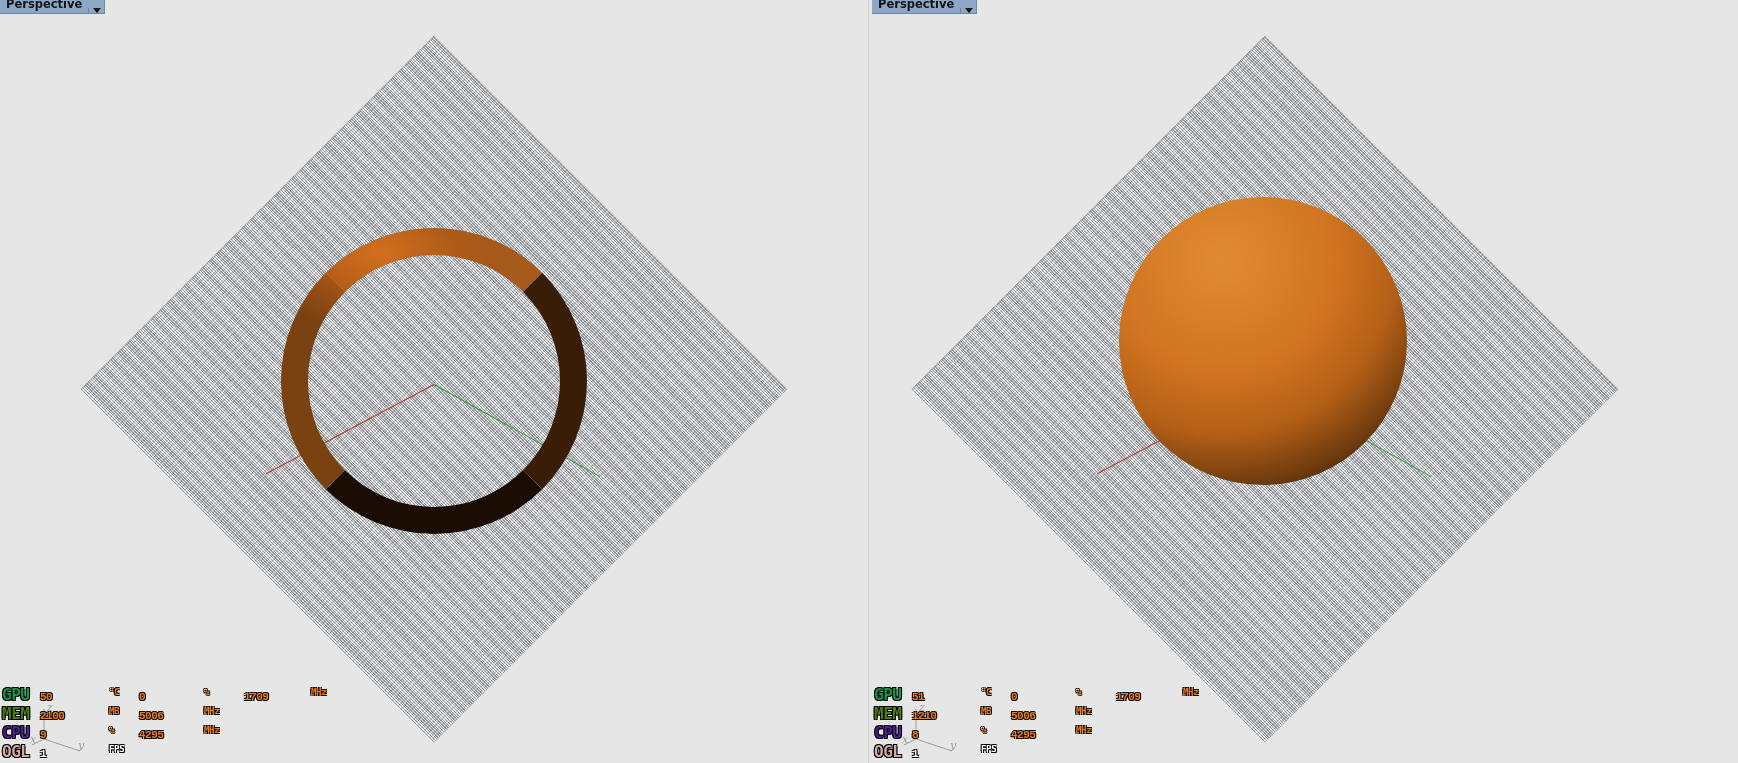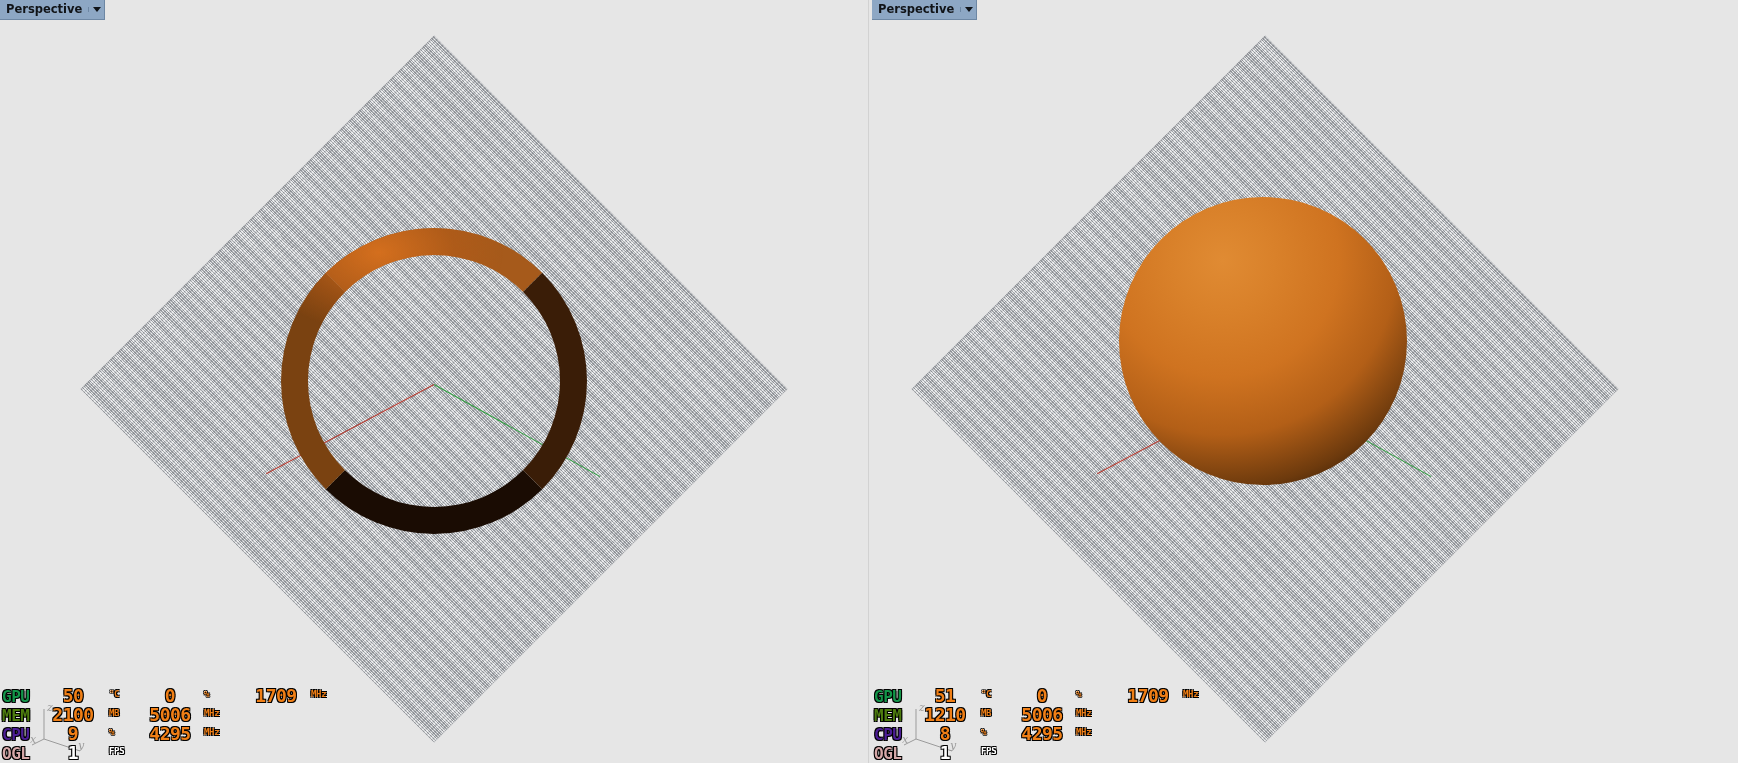--- a/index.html
+++ b/index.html
@@ -36,23 +36,23 @@
     width: 1px;
     background: #d2d2d2;
   }
   #viewport-right { width: 866px; }
 
   
   .persp-combo {
     position: absolute;
     left: 0px;
     top: 0px;
-    height: 20px;
+    height: 14px;
     display: flex;
-    align-items: center;
+    align-items: flex-end;
     background: #8da7c4;
     border-right: 1px solid #6d87a4;
     border-bottom: 1px solid #6d87a4;
     box-sizing: border-box;
     z-index: 40;
   }
   .persp-label {
     font-family: "DejaVu Sans", sans-serif;
     font-size: 11.5px;
     font-weight: bold;
@@ -155,28 +155,29 @@
     text-shadow:
       -1px -1px 0 #000, 1px -1px 0 #000,
       -1px  1px 0 #000, 1px  1px 0 #000;
   }
   .tag-gpu { color: #139549; }
   .tag-mem { color: #4d7c0f; }
   .tag-cpu { color: #4c1d95; }
   .tag-ogl { color: #d6a8a8; }
 
   .hud-num {
-    font-size: 18px;
+    font-size: 11px;
     font-weight: bold;
     color: #f07f16;
-    text-align: center;
+    text-align: left;
     letter-spacing: -0.5px;
     text-shadow:
       -1px -1px 0 #000, 1px -1px 0 #000,
       -1px  1px 0 #000, 1px  1px 0 #000;
+    font-family: Liberation Mono, monospace;
   }
   .hud-num.white {
     color: #ffffff;
   }
   .hud-unit {
     font-size: 9px;
     font-weight: bold;
     color: #f07f16;
     margin-left: 3px;
     letter-spacing: -0.3px;

